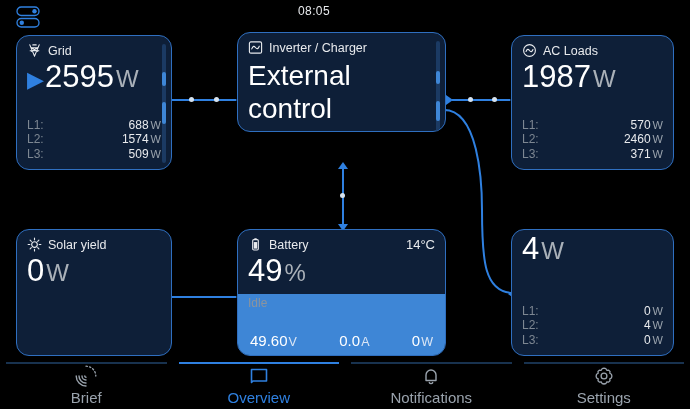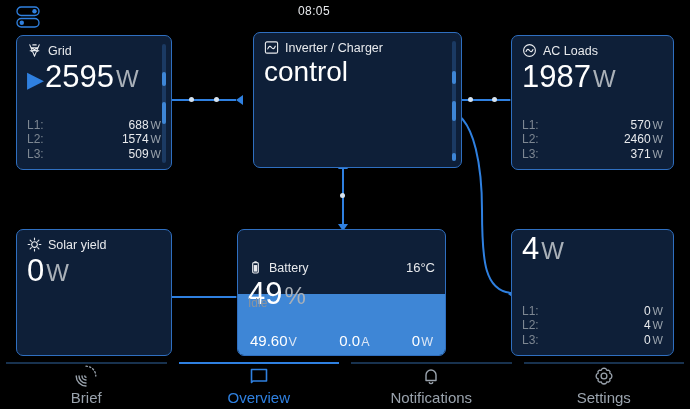--- a/index.html
+++ b/index.html
@@ -17,21 +17,21 @@
   .clock {
     position: absolute; left: 0; top: 4px; width: 628px;
     text-align: center; color: #e8eaed; font-size: 12px; letter-spacing: .4px;
   }
 
   
   .panel {
     position: absolute;
     background: #0e1f38;
     border: 1px solid #2f6fc0;
-    border-radius: 7px;
+    border-radius: 13px;
     overflow: hidden;
   }
   .panel-head { display: flex; align-items: center; gap: 6px; padding: 7px 10px 0 10px; }
   .panel-title { color: #e8eaed; font-size: 12.5px; line-height: 14px; }
   .panel-icon { width: 15px; height: 15px; display: block; flex: 0 0 15px; }
 
   .bignum {
     padding: 1px 10px 0 10px;
     color: #ffffff;
     font-size: 31px;
@@ -161,28 +161,29 @@
         <span class="plabel">L3:</span>
         <span class="pval"><span>509</span><span class="u">W</span></span>
       </div>
     </div>
     <div class="rail" style="top:8px; height:119px;">
       <i style="top:28px; height:14px;"></i>
       <i style="top:58px; height:22px;"></i>
     </div>
   </div>
 
-  <div class="panel" id="inverter-panel" style="left:237px; top:32px; width:209px; height:136px;margin-left:16px;">
+  <div class="panel" id="inverter-panel" style="left:237px; top:32px; width:209px; height:100px;">
     <div class="panel-head">
       <svg class="panel-icon" viewBox="0 0 16 16">
         <rect x="1.5" y="2" width="13" height="12" rx="1.6" fill="none" stroke="#e8eaed" stroke-width="1.2"></rect>
         <path d="M4 9.5 C5.2 6.2, 6.6 6.2, 8 8 C9.4 9.8, 10.8 9.8, 12 6.6" fill="none" stroke="#e8eaed" stroke-width="1.2" stroke-linecap="round"></path>
       </svg>
       <span class="panel-title">Inverter / Charger</span>
     </div>
+    <div class="bignum small" style="padding-top:4px;">External</div>
     <div class="bignum small" style="padding-top:0;">control</div>
     <div class="rail" style="top:8px; height:120px;">
       <i style="top:30px; height:13px;"></i>
       <i style="top:60px; height:20px;"></i>
       <i style="top:112px; height:8px;"></i>
     </div>
   </div>
 
   <div class="panel" id="acloads-panel" style="left:511px; top:35px; width:163px; height:135px;">
     <div class="panel-head">
@@ -224,28 +225,28 @@
       <span class="panel-title">Solar yield</span>
     </div>
     <div class="bignum">
       <span>0</span>
       <span class="unit">W</span>
     </div>
   </div>
 
   <div class="panel" id="battery-panel" style="left:237px; top:229px; width:209px; height:127px;">
     <div class="batt-fill" style="height: 49%;"></div>
-    <div class="panel-head" style="position:relative; z-index:2;margin-top:23px;">
+    <div class="panel-head" style="position:relative; z-index:2;">
       <svg class="panel-icon" viewBox="0 0 16 16">
         <rect x="5" y="2.8" width="6" height="11" rx="1.2" fill="none" stroke="#e8eaed" stroke-width="1.2"></rect>
         <rect x="6.6" y="1.3" width="2.8" height="1.6" rx="0.5" fill="#e8eaed"></rect>
         <rect x="6.2" y="5.4" width="3.6" height="7" fill="#e8eaed"></rect>
       </svg>
       <span class="panel-title">Battery</span>
-      <span class="batt-temp">16°C</span>
+      <span class="batt-temp">14°C</span>
     </div>
     <div class="bignum" style="position:relative; z-index:2;">
       <span>49</span>
       <span class="unit">%</span>
     </div>
     <div class="batt-state" style="z-index:2;">Idle</div>
     <div class="batt-foot" style="z-index:2;">
       <span><span>49.60</span><span class="u">V</span></span>
       <span><span>0.0</span><span class="u">A</span></span>
       <span><span>0</span><span class="u">W</span></span>

